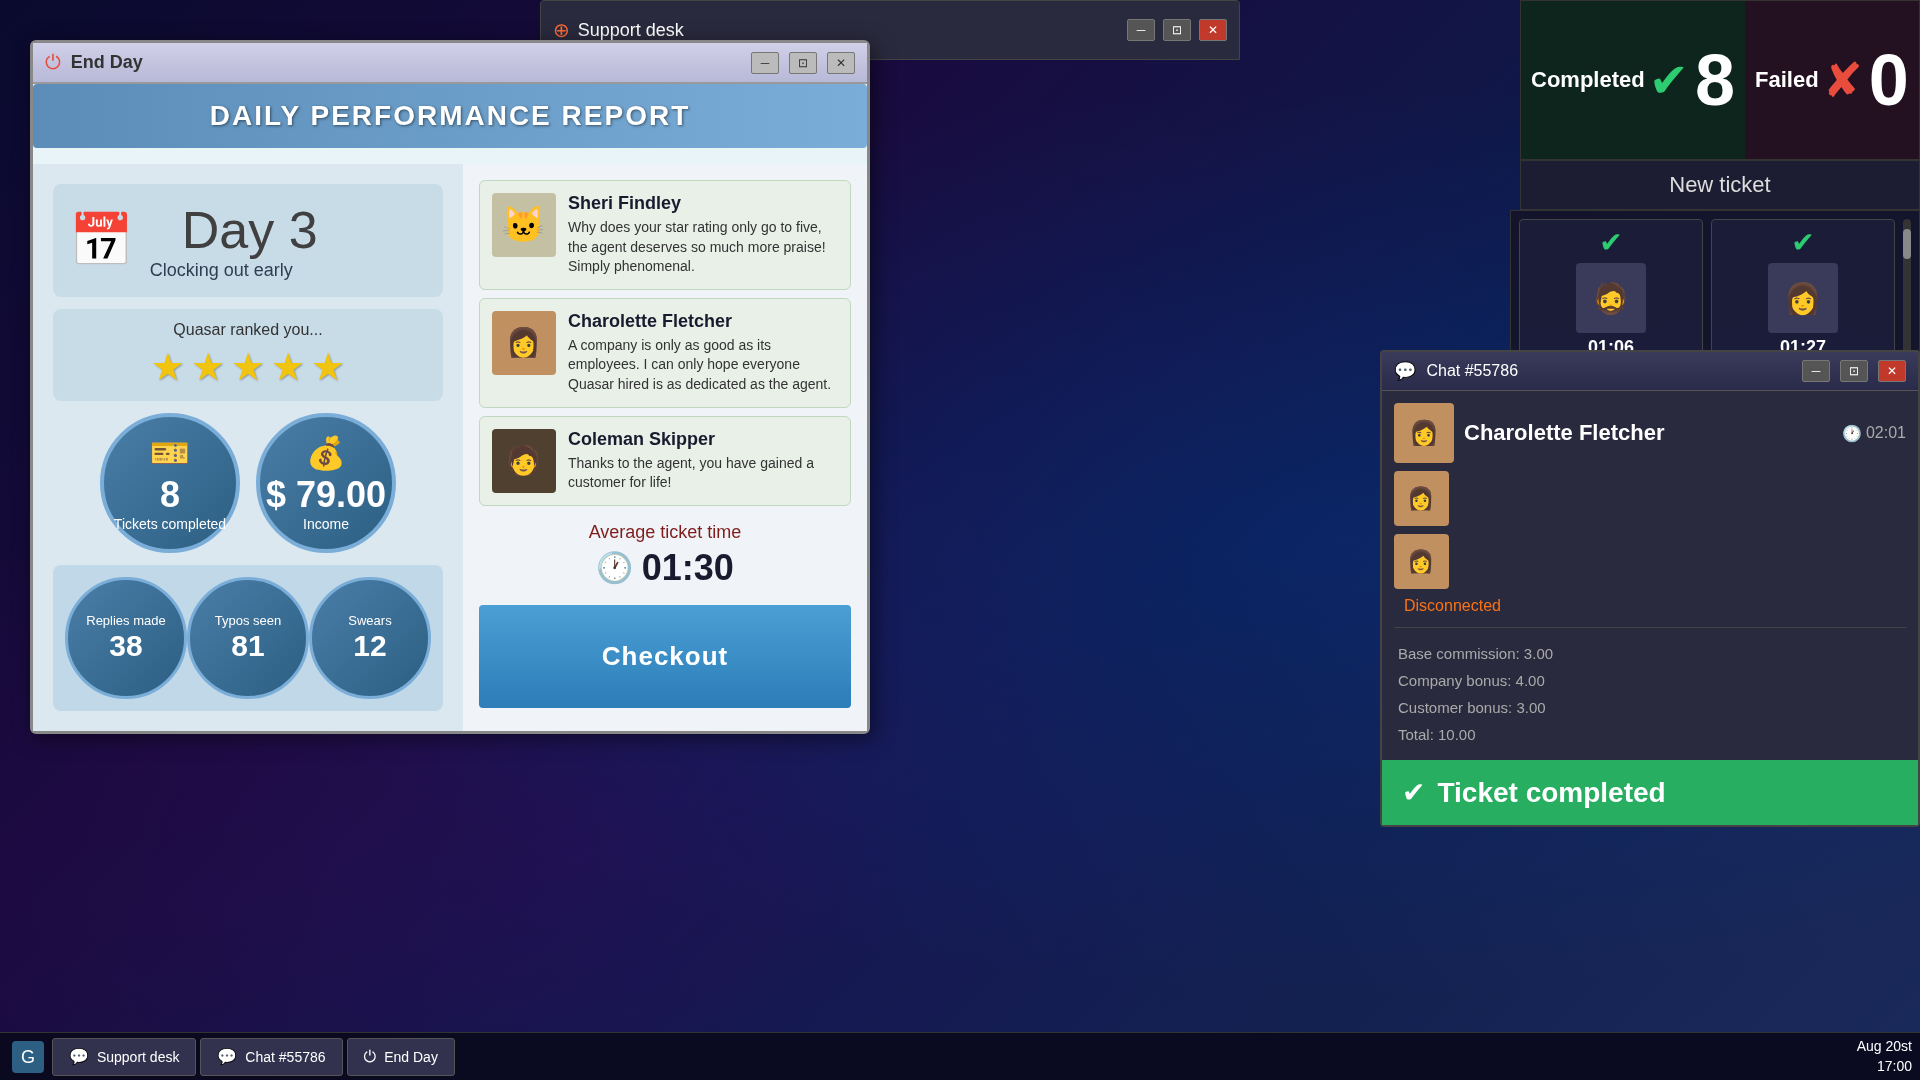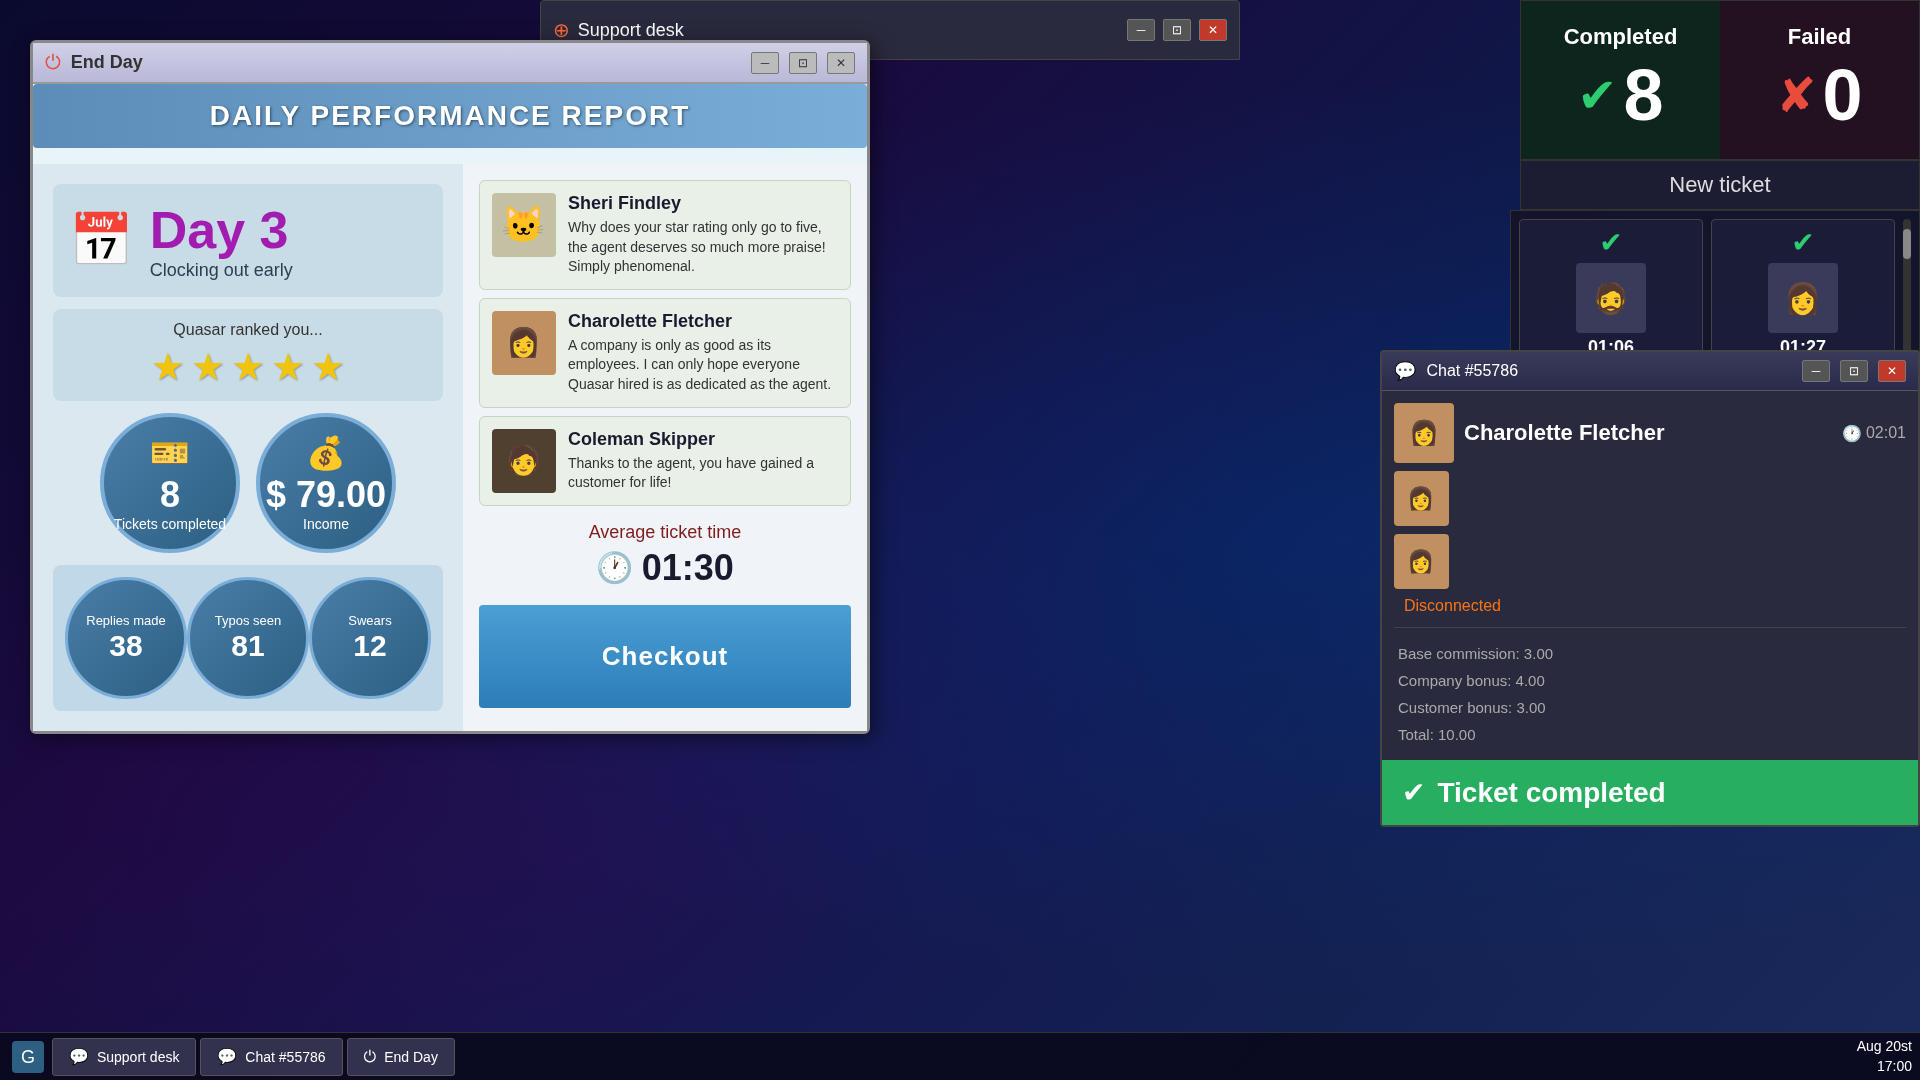--- a/index.html
+++ b/index.html
@@ -71,21 +71,21 @@
       height: 160px;
       background: rgba(20,20,40,0.95);
       border: 1px solid #333;
       display: flex;
       align-items: stretch;
       z-index: 10;
     }
     .stat-item {
       flex: 1;
       display: flex;
-      flex-direction: column;
+      flex-direction: row;
       align-items: center;
       justify-content: center;
       padding: 10px;
       gap: 4px;
     }
     .stat-item.completed { background: rgba(0,80,0,0.3); }
     .stat-item.failed { background: rgba(100,0,0,0.2); }
     .stat-label {
       color: white;
       font-size: 22px;
@@ -264,22 +264,23 @@
       align-items: center;
       gap: 16px;
       margin-bottom: 12px;
     }
     .calendar-icon {
       font-size: 52px;
       color: #2c3e50;
     }
     .day-info h2 {
       font-size: 52px;
-      font-weight: bold;
-      color: #a21caf;
+      font-weight: normal;
+      color: #404040;
+      margin-left: 32px;
     }
     .day-info p {
       font-size: 18px;
       color: #2c3e50;
     }
 
     .rating-section {
       text-align: center;
       margin-bottom: 12px;
       background: #c8dce8;

